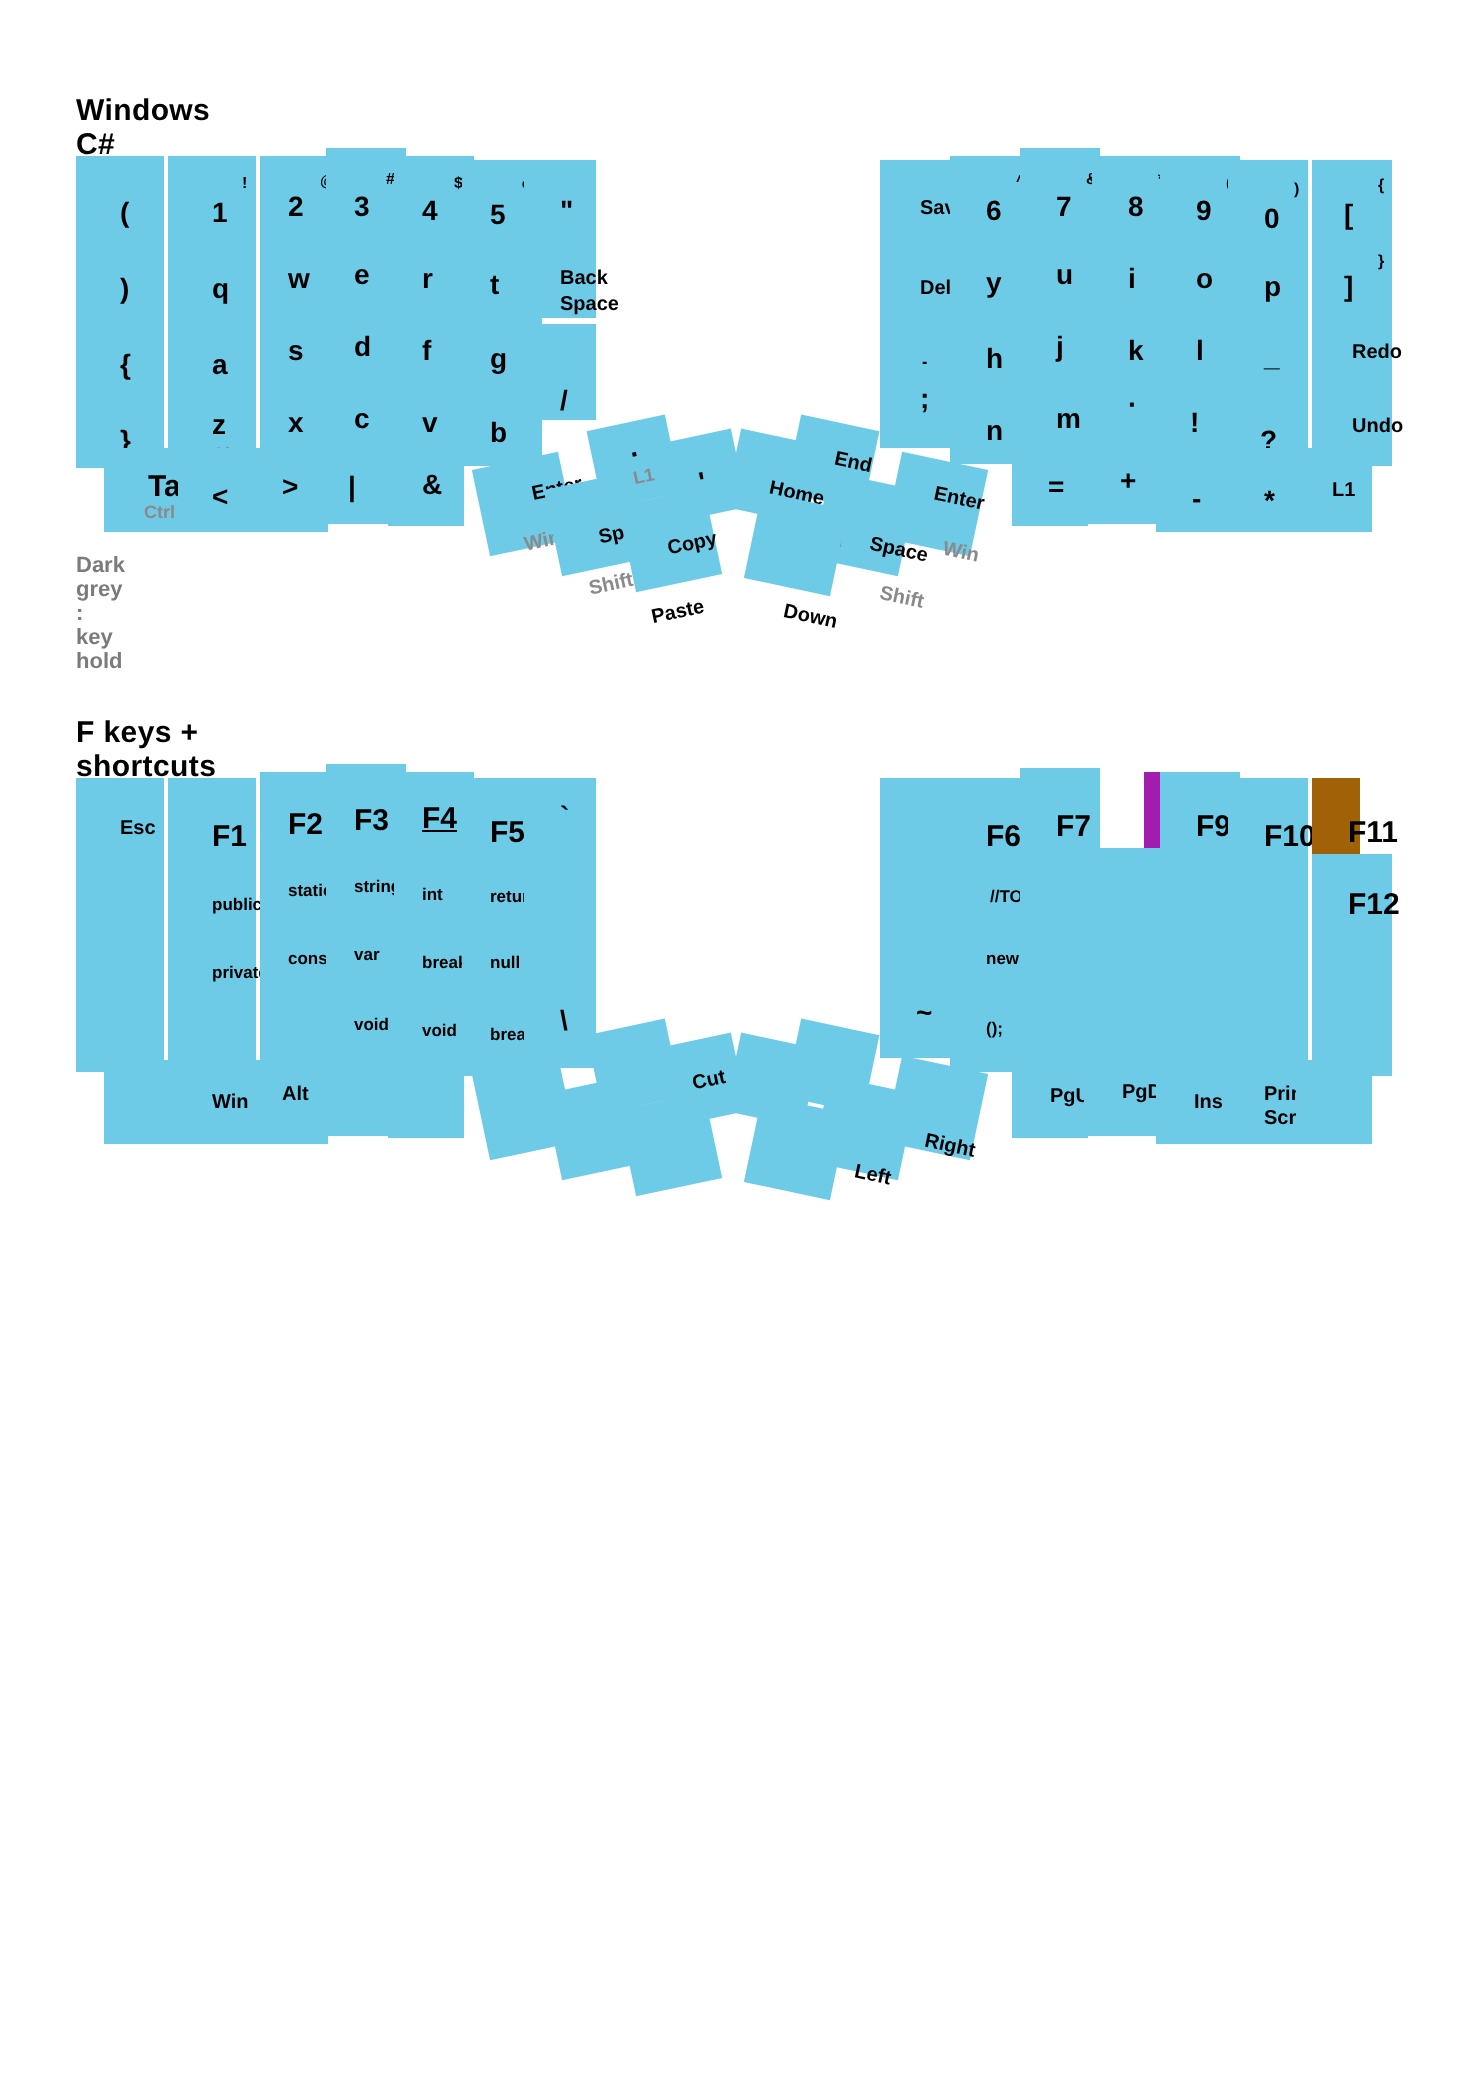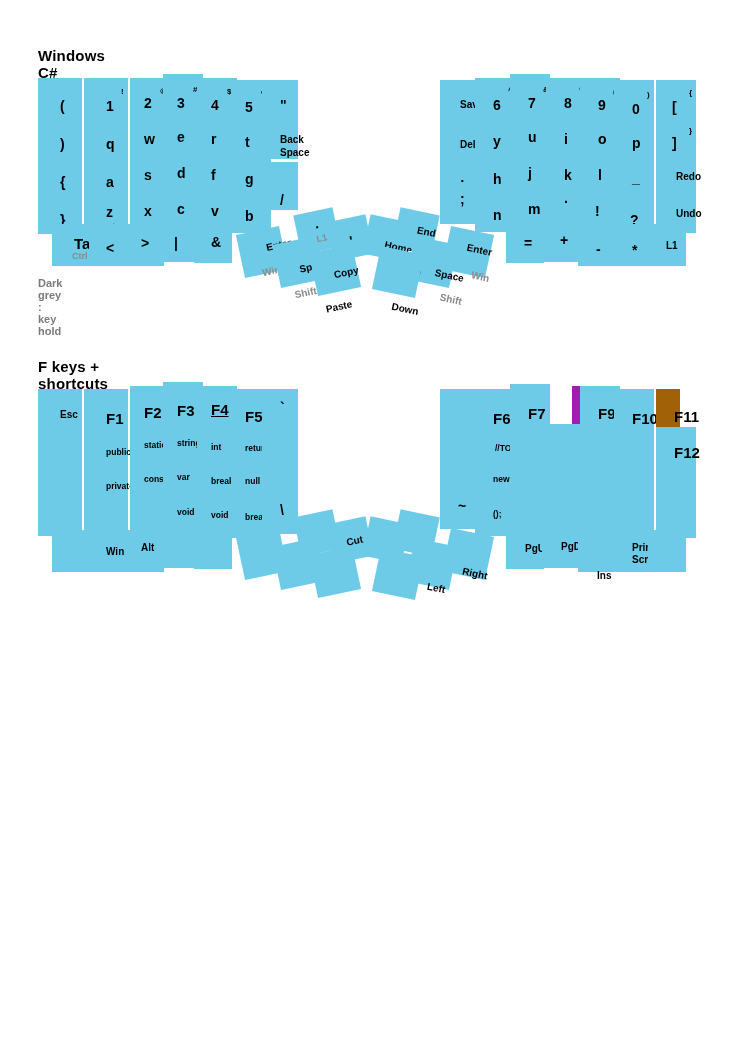--- a/index.html
+++ b/index.html
@@ -445,21 +445,21 @@
       <div class="key" style="left: 580px; top: 492px; width: 40px; height: 42px; background: rgb(110, 203, 232);"></div>
       <div class="key" style="left: 614px; top: 496px; width: 40px; height: 42px; background: rgb(110, 203, 232);"></div>
       <div class="key" style="left: 656px; top: 496px; width: 40px; height: 42px; background: rgb(110, 203, 232);"></div>
       <div class="key" style="left: 506px; top: 527px; width: 38px; height: 42px; background: rgb(110, 203, 232);">
         <span class="lbl sm2" style="left: 19px; top: 17px;">PgUp</span>
       </div>
       <div class="key" style="left: 542px; top: 526px; width: 38px; height: 42px; background: rgb(110, 203, 232);">
         <span class="lbl sm2" style="left: 19px; top: 16px;">PgDw</span>
       </div>
       <div class="key" style="left: 578px; top: 530px; width: 38px; height: 42px; background: rgb(110, 203, 232);">
-        <span class="lbl sm2" style="left: 19px; top: 17px; margin-top: 24px;">Ins</span>
+        <span class="lbl sm2" style="left: 19px; top: 17px;">Ins</span>
       </div>
       <div class="key" style="left: 614px; top: 530px; width: 38px; height: 42px; background: rgb(110, 203, 232);">
         <span class="lbl sm2" style="left: 18px; top: 13px;">Print</span>
         <span class="lbl sm2" style="left: 18px; top: 25px;">Screen</span>
       </div>
       <div class="key" style="left: 648px; top: 530px; width: 38px; height: 42px; background: rgb(110, 203, 232);"></div>
       <div class="key" style="left: 396px; top: 513px; width: 40px; height: 40px; background: rgb(110, 203, 232); transform: rotate(12deg);"></div>
       <div class="key" style="left: 366px; top: 520px; width: 40px; height: 40px; background: rgb(110, 203, 232); transform: rotate(12deg);"></div>
       <div class="key" style="left: 446px; top: 532px; width: 44px; height: 44px; background: rgb(110, 203, 232); transform: rotate(12deg);">
         <span class="lbl sm2" style="left: 20px; top: 35px;">Right</span>

